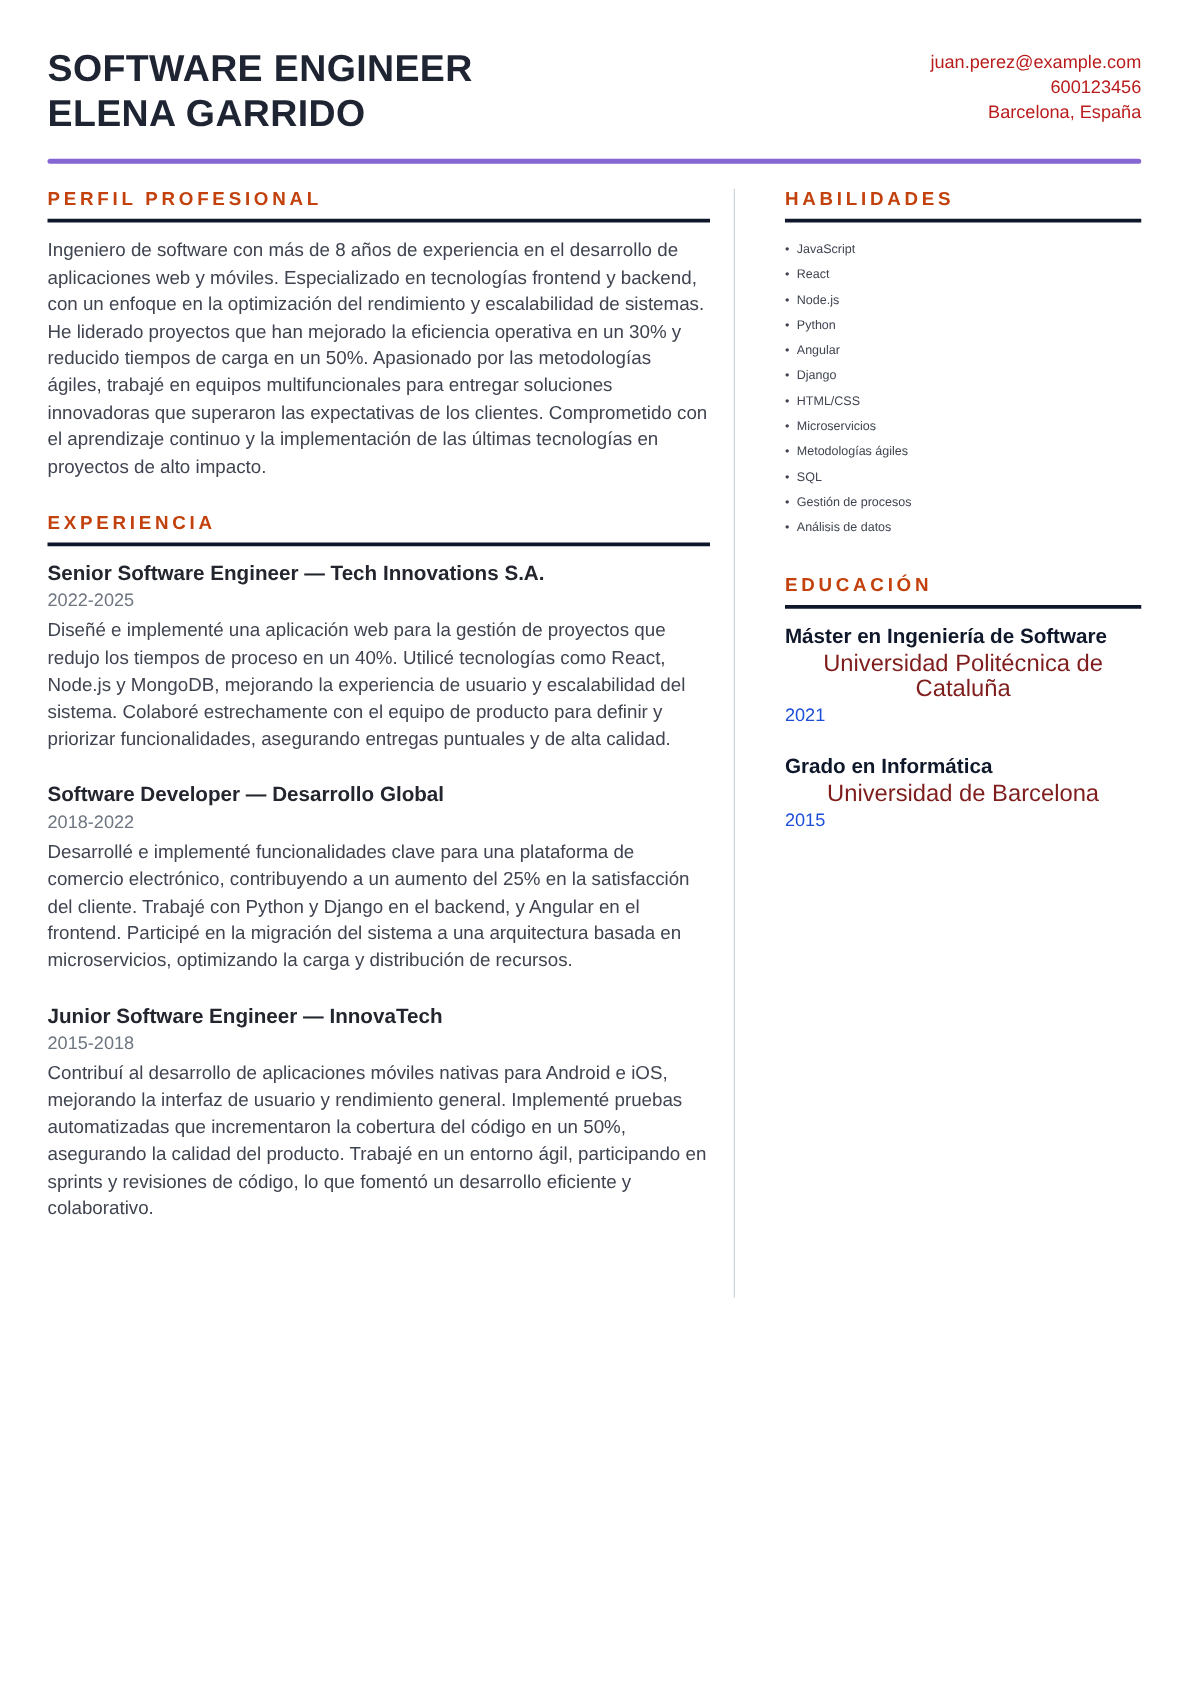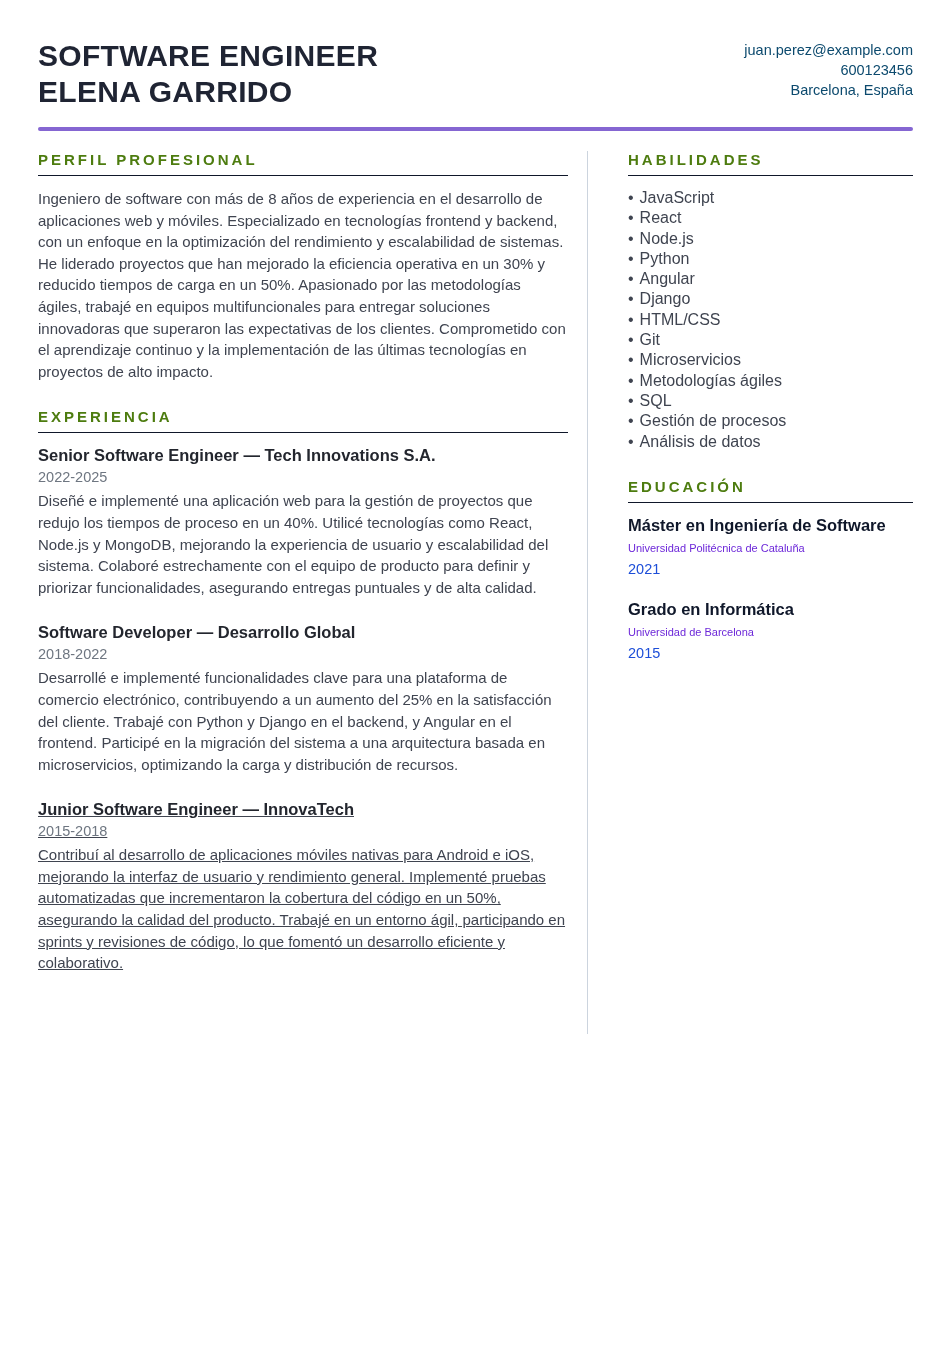--- a/index.html
+++ b/index.html
@@ -27,21 +27,21 @@
     font-size: 30px;
     line-height: 36px;
     font-weight: 700;
     color: #1f2433;
     letter-spacing: 0.3px;
   }
   .contact {
     text-align: right;
     font-size: 14.5px;
     line-height: 20px;
-    color: #0c4a6e;
+    color: #b91c1c;
     padding-top: 2px;
   }
   .accent-rule {
     height: 4px;
     background: #8566d2;
     border-radius: 2px;
     margin-top: 17px;
   }
   
   .columns {
@@ -61,67 +61,68 @@
   }
   .col-side {
     flex: 1 1 auto;
     min-width: 0;
   }
   
   .section-heading {
     font-size: 15px;
     font-weight: 700;
     letter-spacing: 3px;
-    color: #4d7c0f;
+    color: #c2410c;
     padding-bottom: 7px;
-    border-bottom: 1px solid #0f172a;
+    border-bottom: 3px solid #0f172a;
     margin-bottom: 12px;
   }
   .section { margin-bottom: 26px; }
   .body-text {
     font-size: 15px;
     line-height: 21.6px;
     color: #3f4450;
   }
   
   .job { margin-bottom: 24px; }
-  .job:last-child { margin-bottom: 0; text-decoration: underline; }
+  .job:last-child { margin-bottom: 0; }
   .job-title {
     font-size: 16.5px;
     font-weight: 700;
     color: #23262e;
     line-height: 21px;
   }
   .job-dates {
     font-size: 14.5px;
     color: #6e7681;
     margin: 2px 0 4px 0;
     line-height: 18px;
   }
   
   .plain-list { list-style: none; }
   .plain-list li {
-    font-size: 16px;
+    font-size: 10px;
     line-height: 20.3px;
     color: #3f4450;
   }
   .bullet { margin-right: 6px; color: #3f4450; }
   
   .edu-entry { margin-bottom: 20px; }
   .edu-degree {
     font-size: 16.5px;
     font-weight: 700;
     color: #0f172a;
     line-height: 21px;
   }
   .edu-school {
-    font-size: 11px;
-    color: #6d28d9;
+    font-size: 19px;
+    color: #7f1d1d;
     line-height: 20px;
     margin-top: 2px;
+    text-align: center;
   }
   .edu-year {
     font-size: 14.5px;
     color: #1d4ed8;
     line-height: 19px;
     margin-top: 2px;
   }
 </style>
 </head>
 <body>
@@ -182,21 +183,20 @@
       <div class="section">
         <div class="section-heading">HABILIDADES</div>
         <ul class="plain-list">
           <li><span class="bullet">•</span><span>JavaScript</span></li>
           <li><span class="bullet">•</span><span>React</span></li>
           <li><span class="bullet">•</span><span>Node.js</span></li>
           <li><span class="bullet">•</span><span>Python</span></li>
           <li><span class="bullet">•</span><span>Angular</span></li>
           <li><span class="bullet">•</span><span>Django</span></li>
           <li><span class="bullet">•</span><span>HTML/CSS</span></li>
-          <li><span class="bullet">•</span><span>Git</span></li>
           <li><span class="bullet">•</span><span>Microservicios</span></li>
           <li><span class="bullet">•</span><span>Metodologías ágiles</span></li>
           <li><span class="bullet">•</span><span>SQL</span></li>
           <li><span class="bullet">•</span><span>Gestión de procesos</span></li>
           <li><span class="bullet">•</span><span>Análisis de datos</span></li>
         </ul>
       </div>
 
 
       <div class="section">

